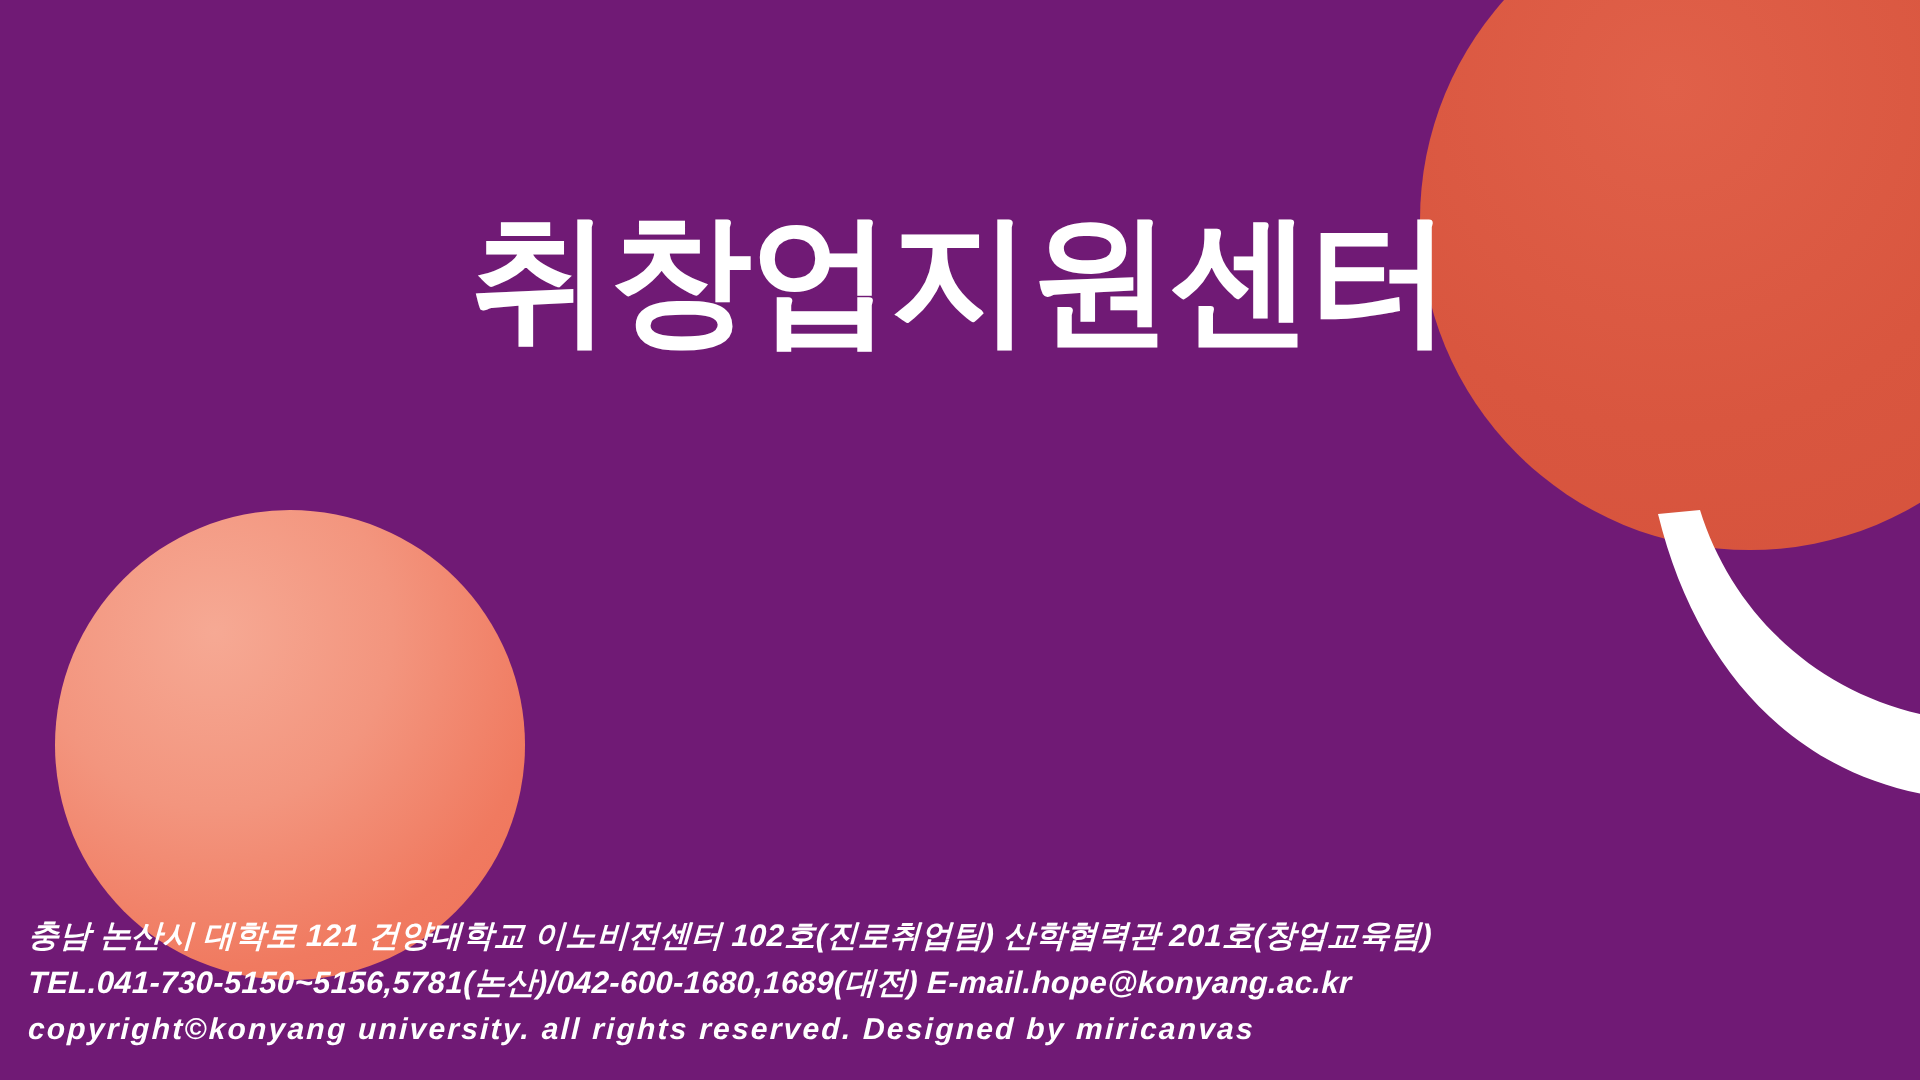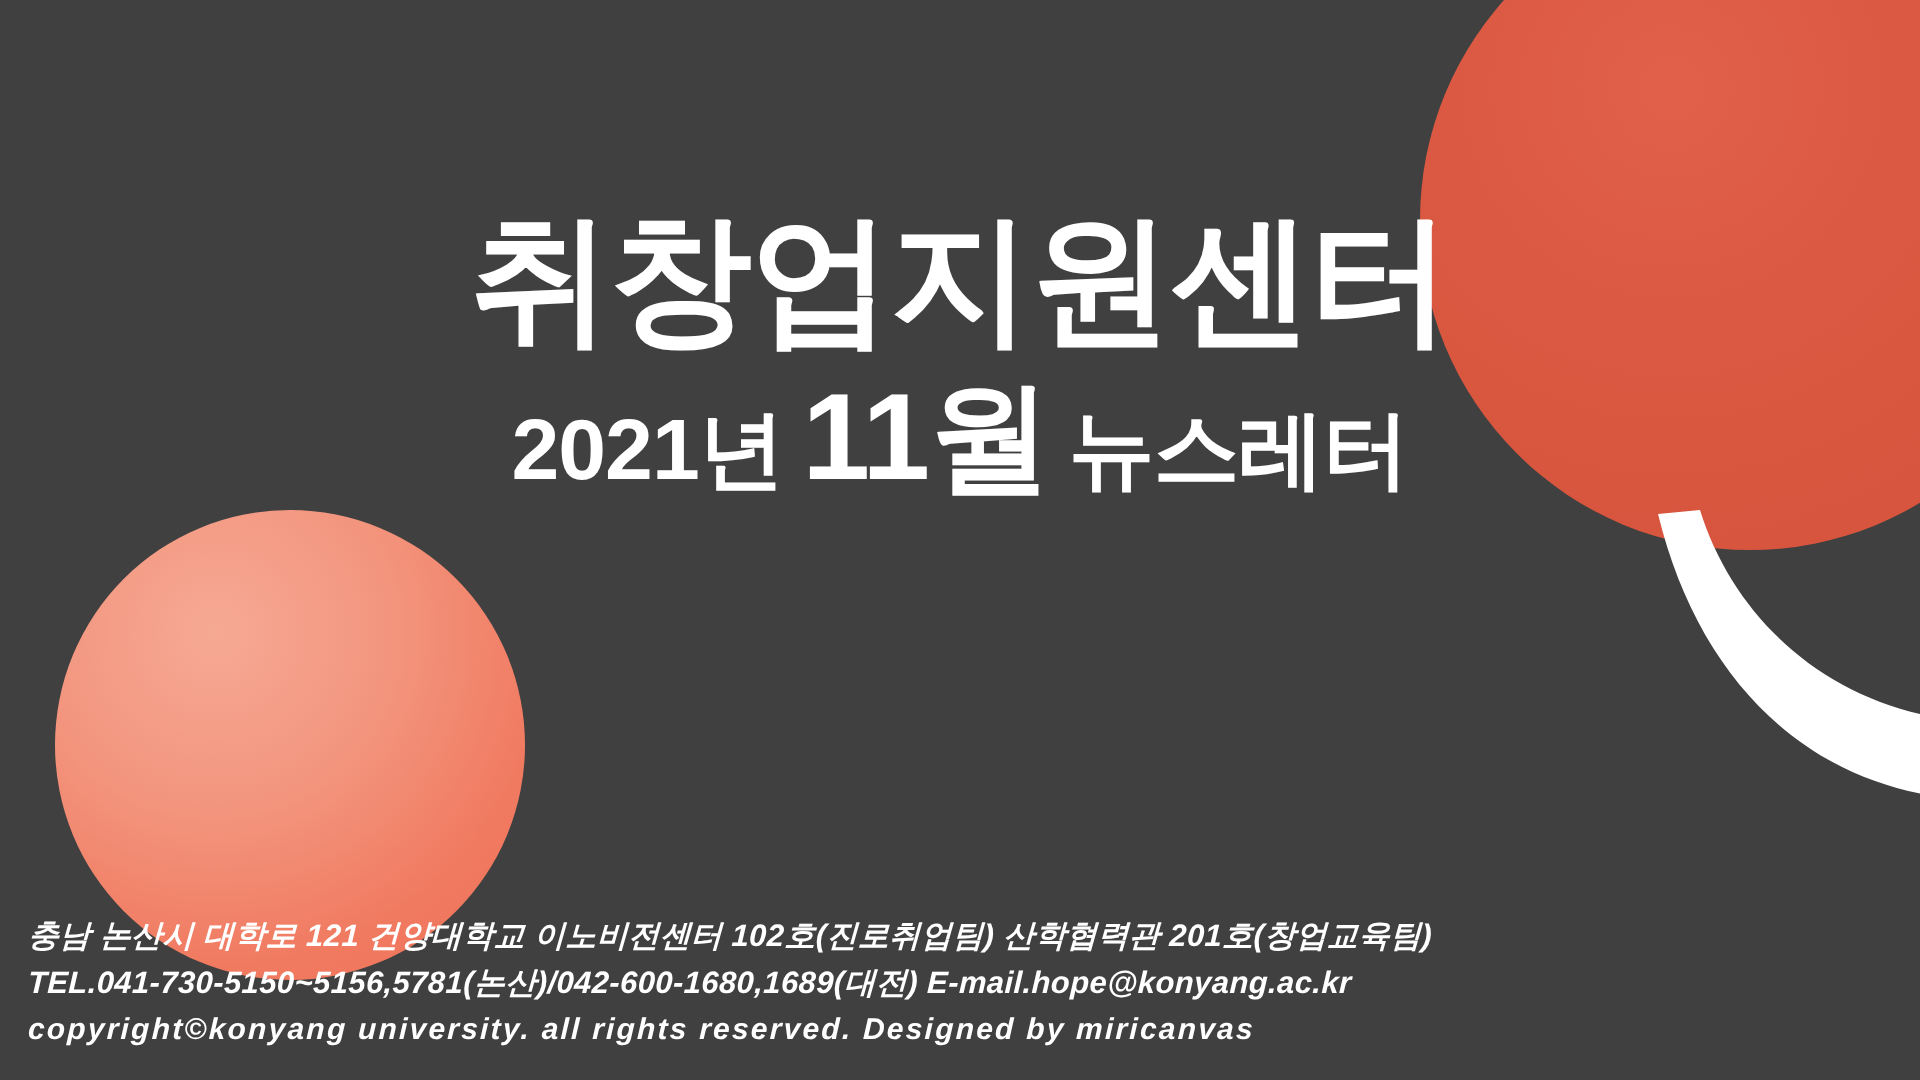--- a/index.html
+++ b/index.html
@@ -5,21 +5,21 @@
   html, body {
     margin: 0;
     padding: 0;
     background: #ffffff;
   }
   #canvas {
     position: relative;
     width: 1920px;
     height: 1080px;
     overflow: hidden;
-    background: #404040;
+    background: #701a75;
     font-family: "Liberation Sans", sans-serif;
   }
 
   
   .shape {
     position: absolute;
     pointer-events: none;
   }
 
   
@@ -130,25 +130,20 @@
   <svg class="shape" id="swoosh" viewBox="0 0 420 340" width="420" height="340" xmlns="http://www.w3.org/2000/svg">
     <path d="M 160 40
              C 196 156, 300 246, 440 252
              L 440 330
              C 276 326, 160 216, 118 44
              Z" fill="#ffffff"></path>
   </svg>
 
   <div id="headline-block">
     <span id="title-main">취창업지원센터</span>
-    <span id="subtitle-row">
-      <span class="sub-seg" id="subtitle-year">2021년</span>
-      <span class="sub-seg" id="subtitle-month">11월</span>
-      <span class="sub-seg" id="subtitle-tail">뉴스레터</span>
-    </span>
   </div>
 
   <div id="footer">
     <span class="footer-line" id="footer-line-1">충남 논산시 대학로 121 건양대학교 이노비전센터 102호(진로취업팀) 산학협력관 201호(창업교육팀)</span>
     <span class="footer-line" id="footer-line-2">TEL.041-730-5150~5156,5781(논산)/042-600-1680,1689(대전) E-mail.hope@konyang.ac.kr</span>
     <span class="footer-line" id="footer-line-3">copyright©konyang university. all rights reserved. Designed by miricanvas</span>
   </div>
 
 </div>
 

